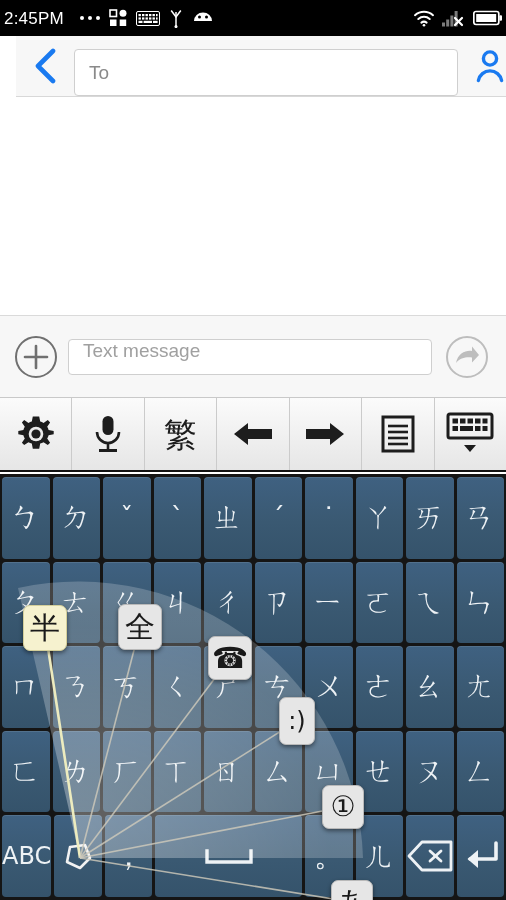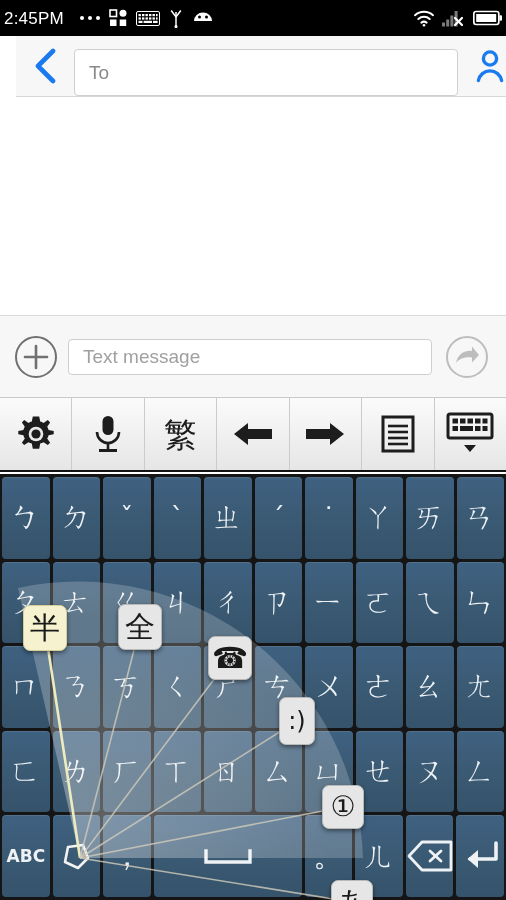--- a/index.html
+++ b/index.html
@@ -86,21 +86,21 @@
   #attach-button {
     width: 56px; height: 56px;
     display: flex; align-items: center; justify-content: center;
     cursor: pointer; flex: none;
   }
   #text-message-field {
     flex: 1; height: 36px;
     background: #fff;
     border: 1px solid #cfcfcf;
     border-radius: 4px;
-    display: flex; align-items: center;
+    display: flex; align-items: flex-start;
     padding: 0 14px;
     font-size: 19px; color: #a0a0a0;
     cursor: text;
     margin: 0 4px;
   }
   #send-button {
     width: 62px; height: 56px;
     display: flex; align-items: center; justify-content: center;
     cursor: pointer; flex: none;
   }
@@ -143,21 +143,21 @@
     display: flex; align-items: center; justify-content: center;
     color: #eef2f5;
     font-size: 30px;
     font-family: "DejaVu Sans", sans-serif;
     cursor: pointer;
     box-shadow: inset 0 1px 0 rgba(255,255,255,.10);
     user-select: none;
     position: relative;
   }
   .key.tone { font-size: 26px; }
-  .key.wide-abc { flex: 1; font-size: 17px; font-weight: bold; align-items: center; }
+  .key.wide-abc { flex: 1; font-size: 24px; font-weight: normal; align-items: center; }
   .key.space { flex: 3.1; }
   .key.origin { position: relative; }
 
   
   #radial-overlay {
     position: absolute; top: 474px; left: 0;
     width: 506px; height: 426px;
     pointer-events: none;
   }
 

